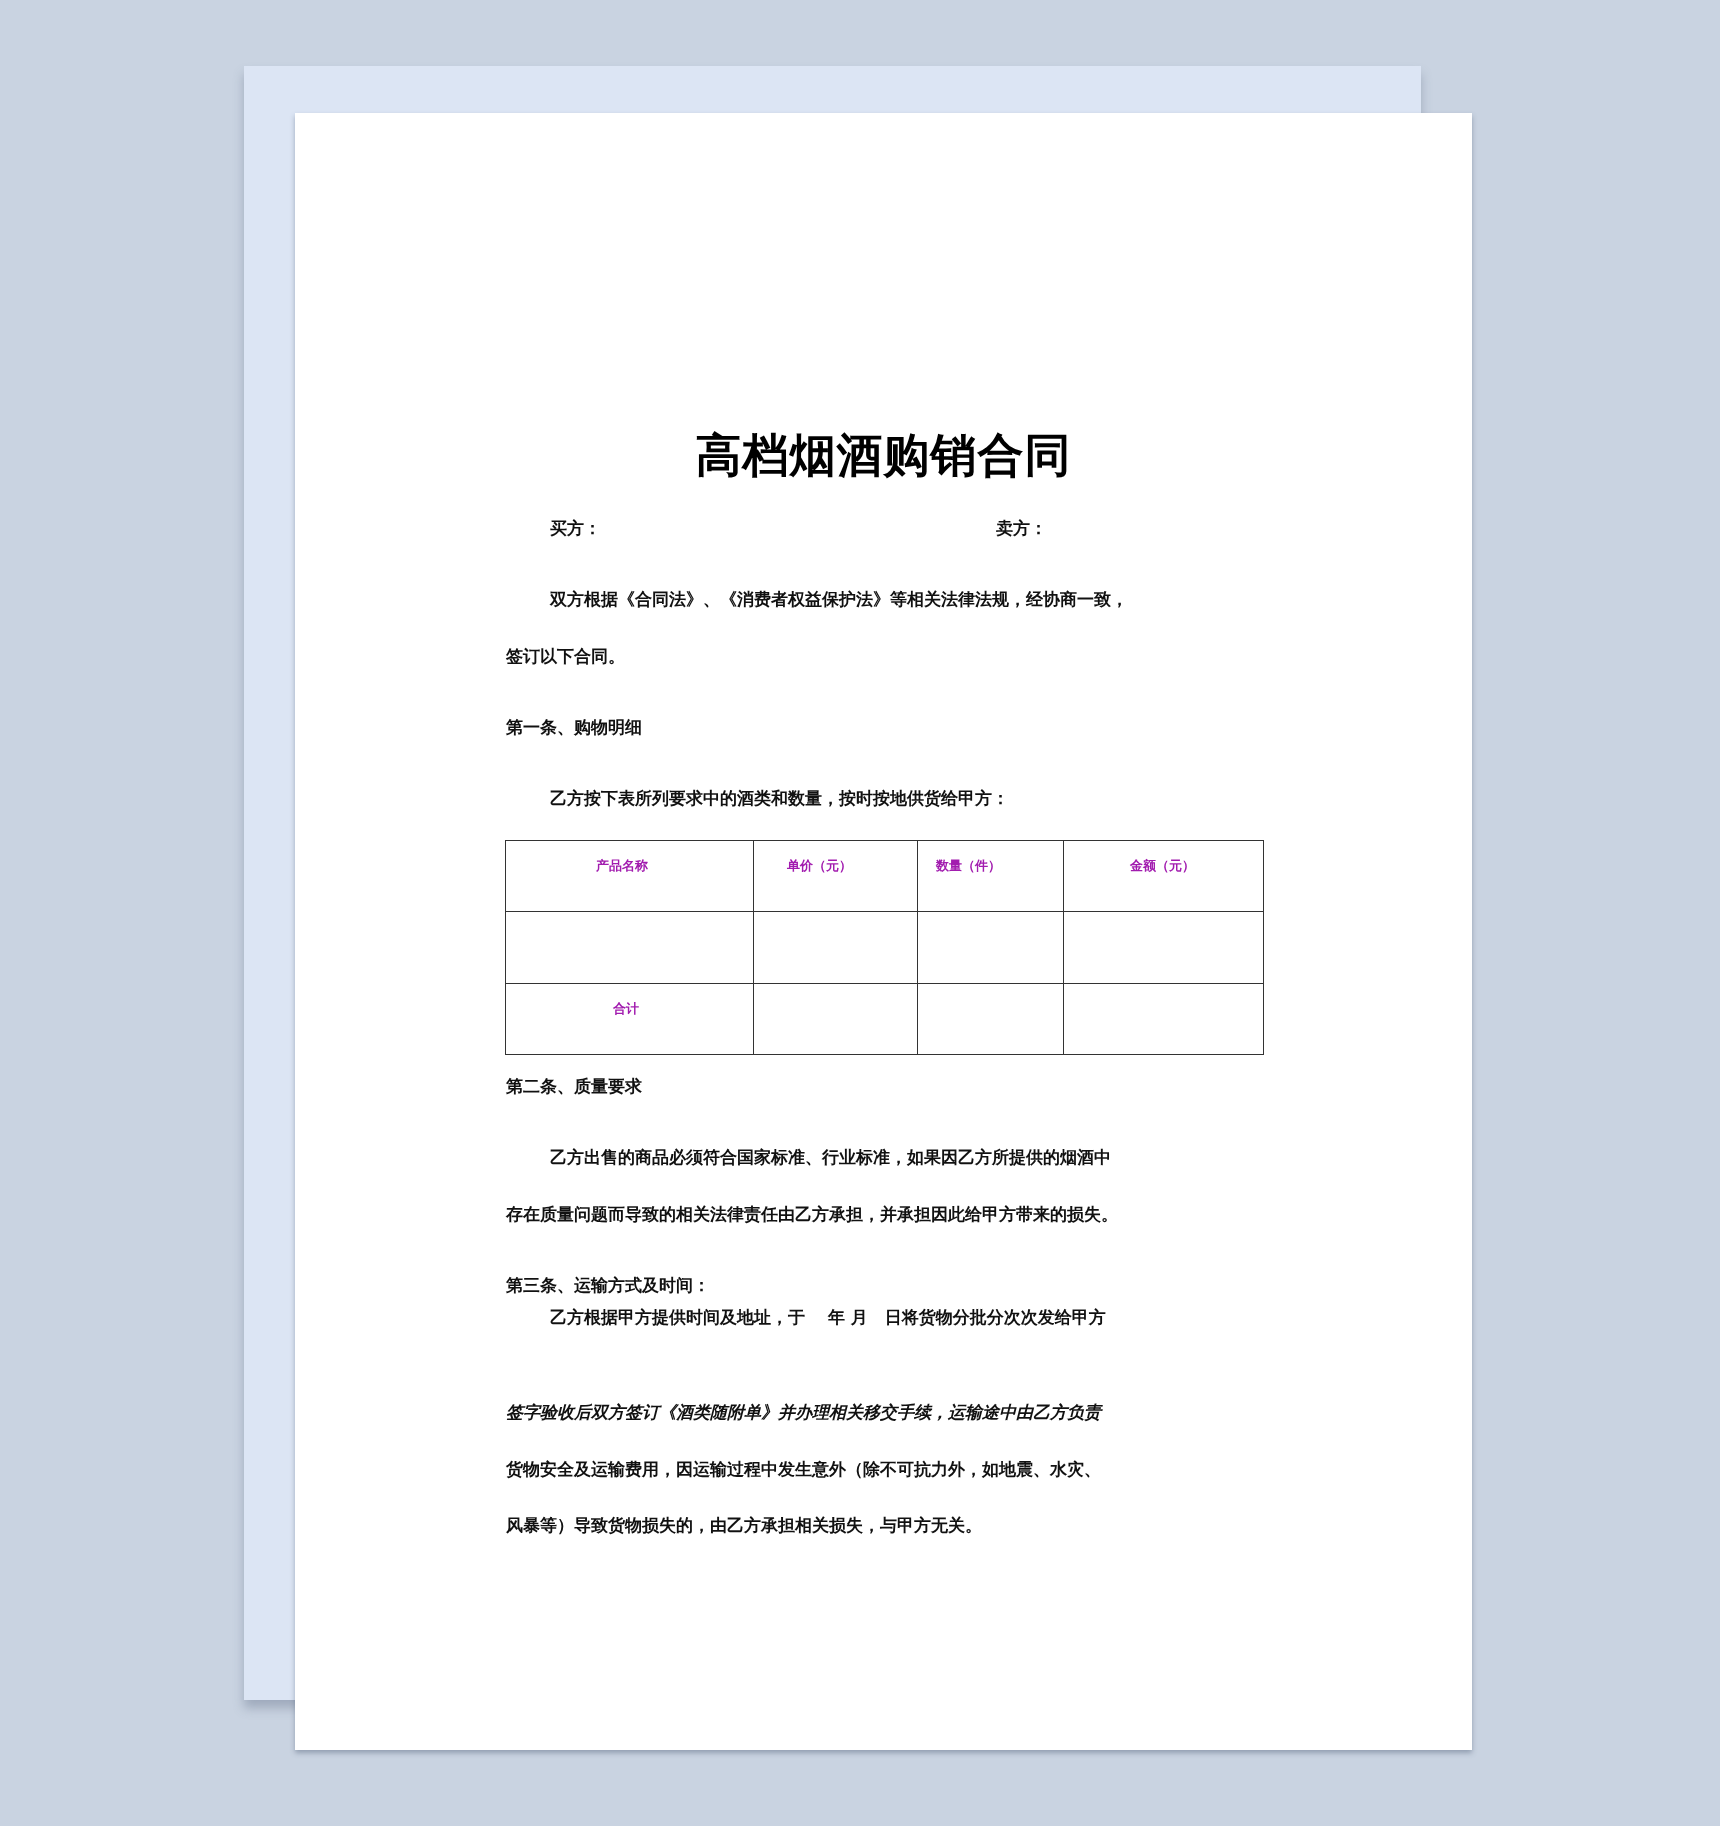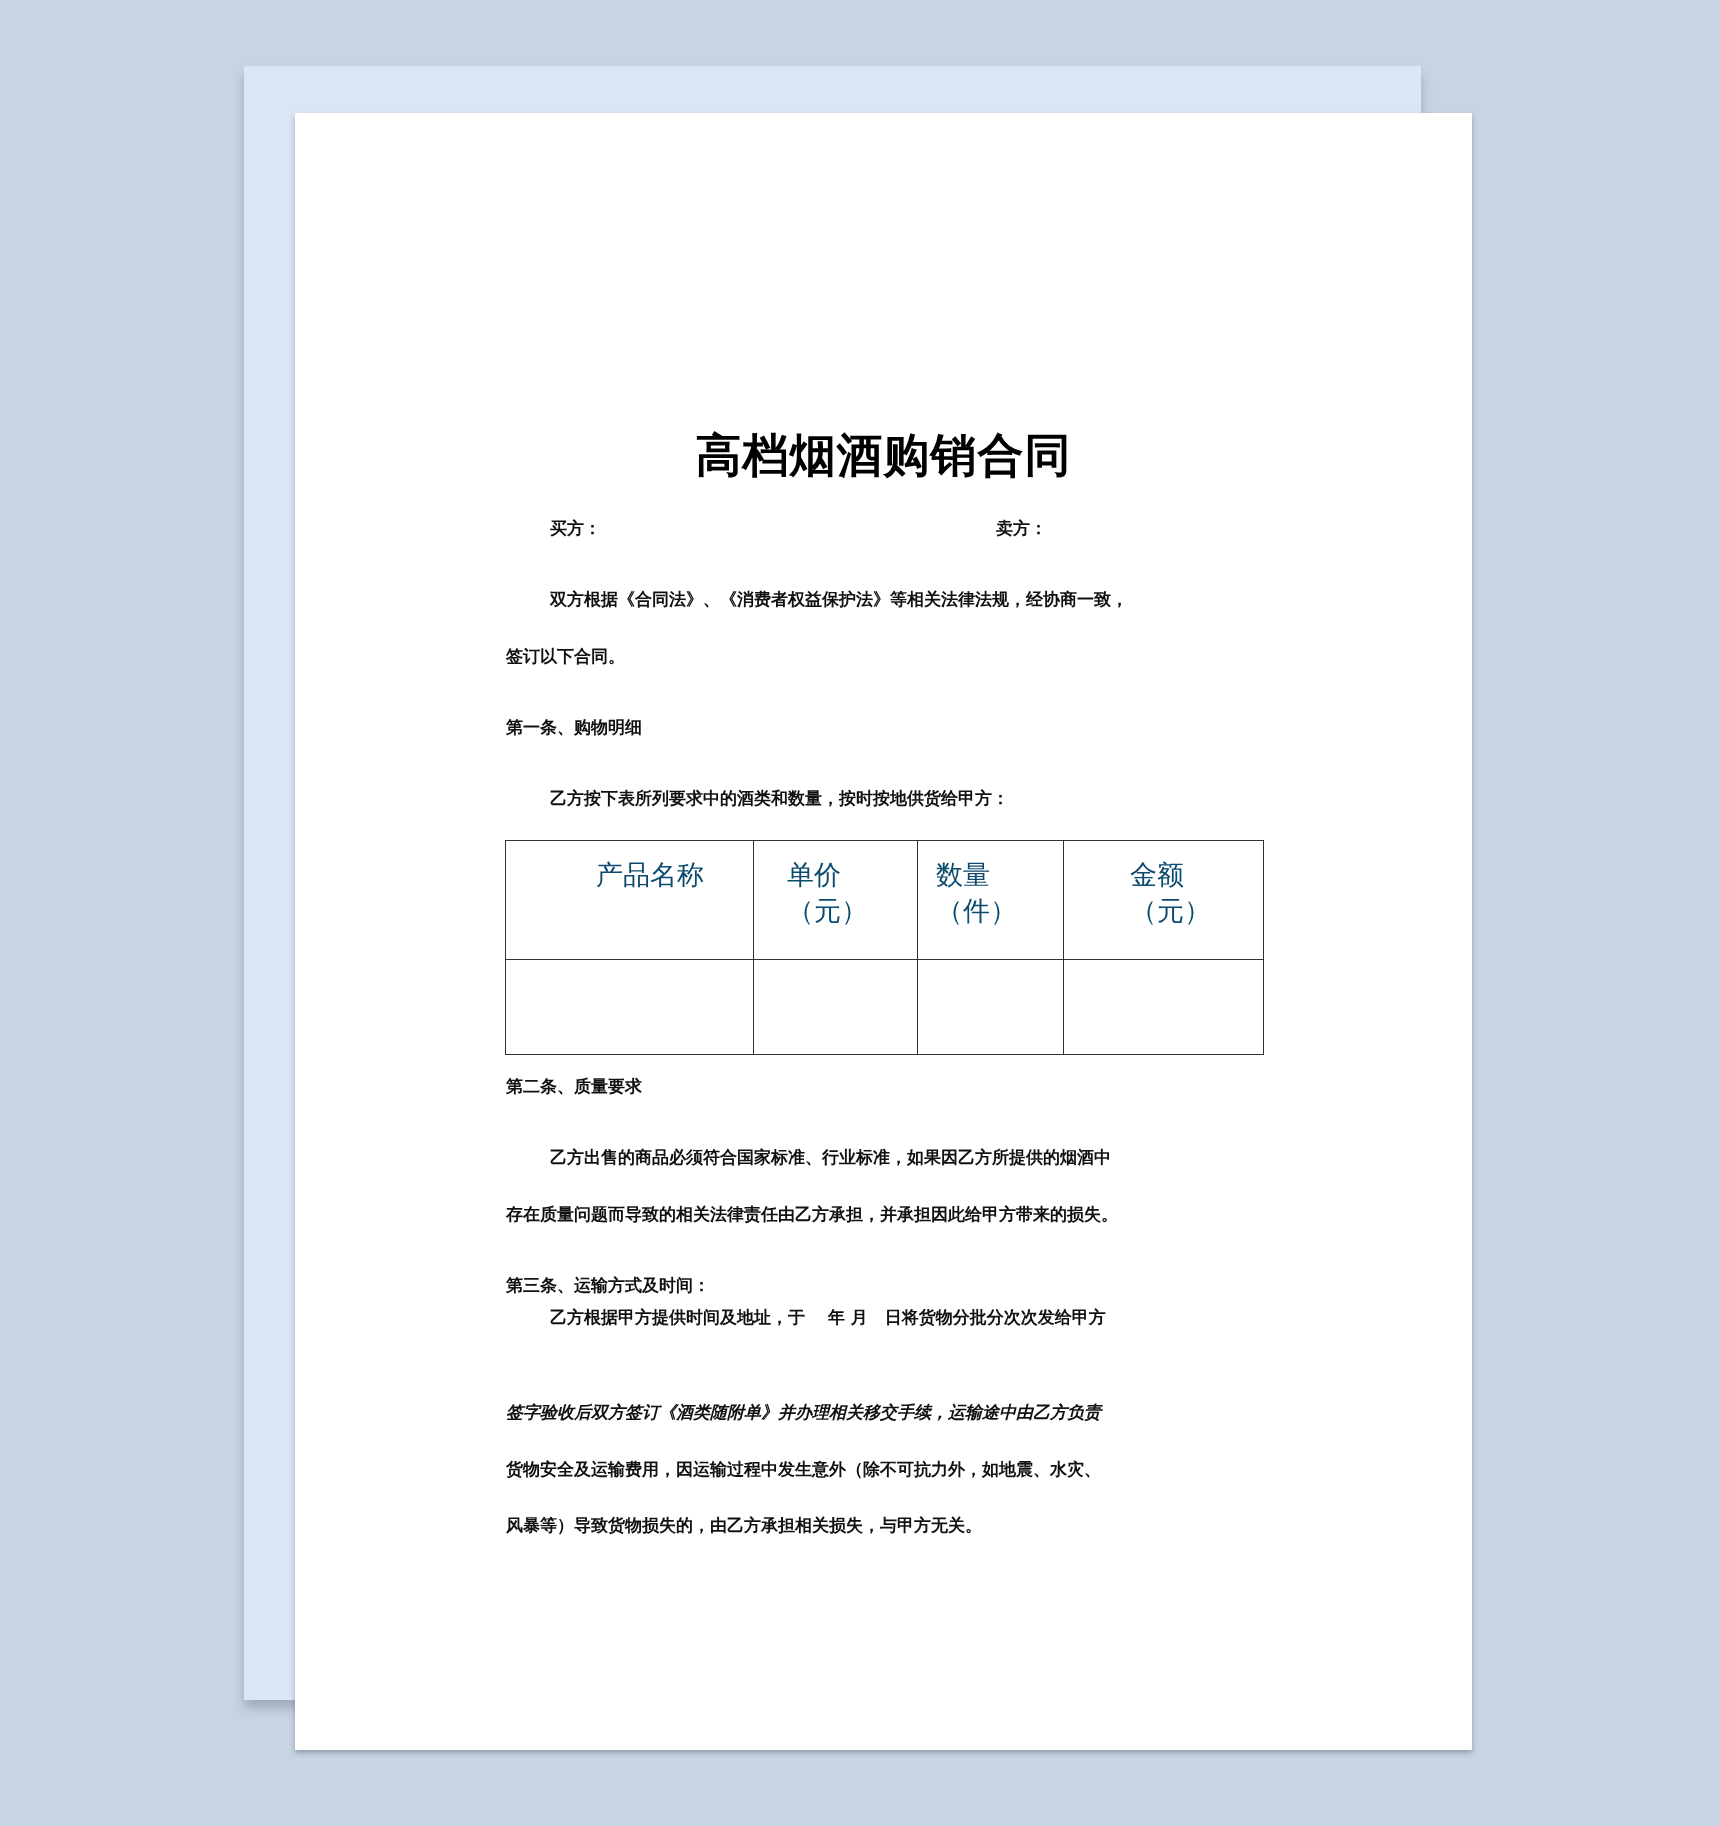--- a/index.html
+++ b/index.html
@@ -25,21 +25,21 @@
   }
   .line {
     position: absolute; font-size: 17px; font-weight: bold; color: #111;
     white-space: nowrap; line-height: 26px;
   }
   .table {
     position: absolute; left: 505px; top: 840px; width: 754px; height: 215px;
     border-collapse: collapse; table-layout: fixed;
   }
   .table td, .table th {
-    border: 1.5px solid #333; font-size: 27px; font-weight: normal; color: #0c4a6e;
+    border: 1.5px solid #333; font-size: 13px; font-weight: bold; color: #a21caf;
     height: 70px; padding: 0; vertical-align: top;
   }
   .table th span, .table td span { display: block; padding-top: 16px; }
   .c1 { width: 247px; } .c2 { width: 163px; } .c3 { width: 145px; } .c4 { width: 199px; }
 </style>
 </head>
 <body>
 
 <div class="back-page"></div>
 <div class="front-page">
@@ -78,20 +78,34 @@
     <td>
           <span></span>
         </td>
     <td>
           <span></span>
         </td>
     <td>
           <span></span>
         </td>
   </tr>
+  <tr>
+    <td style="text-align:left;">
+          <span style="padding-left:107px;">合计</span>
+        </td>
+    <td>
+          <span></span>
+        </td>
+    <td>
+          <span></span>
+        </td>
+    <td>
+          <span></span>
+        </td>
+  </tr>
 </tbody>
   </table>
 
 <div class="line" style="left:506px; top:1073px;">第二条、质量要求</div>
 <div class="line" style="left:550px; top:1144px;">乙方出售的商品必须符合国家标准、行业标准，如果因乙方所提供的烟酒中</div>
 <div class="line" style="left:506px; top:1201px;">存在质量问题而导致的相关法律责任由乙方承担，并承担因此给甲方带来的损失。</div>
 
 <div class="line" style="left:506px; top:1272px;">第三条、运输方式及时间：</div>
 <div class="line" style="left:550px; top:1304px;">乙方根据甲方提供时间及地址，于　 年 月　日将货物分批分次次发给甲方</div>
 <div class="line" style="left:506px; top:1399px;font-style:italic;">签字验收后双方签订《酒类随附单》并办理相关移交手续，运输途中由乙方负责</div>

